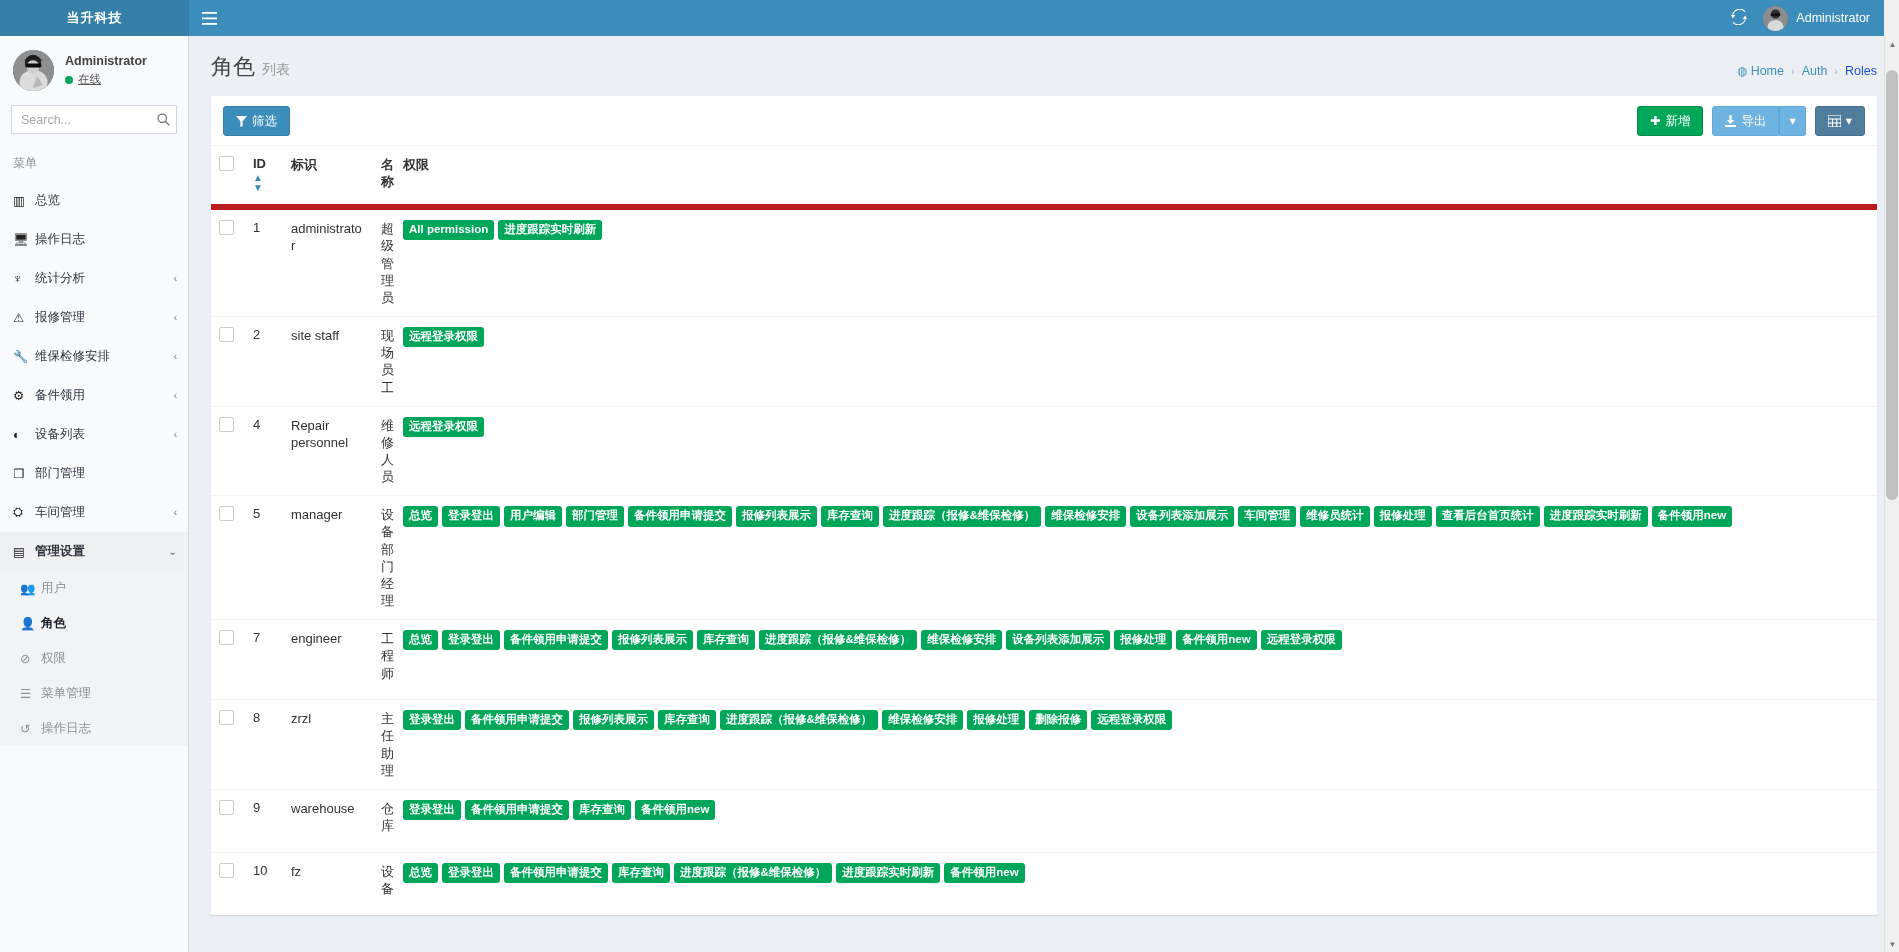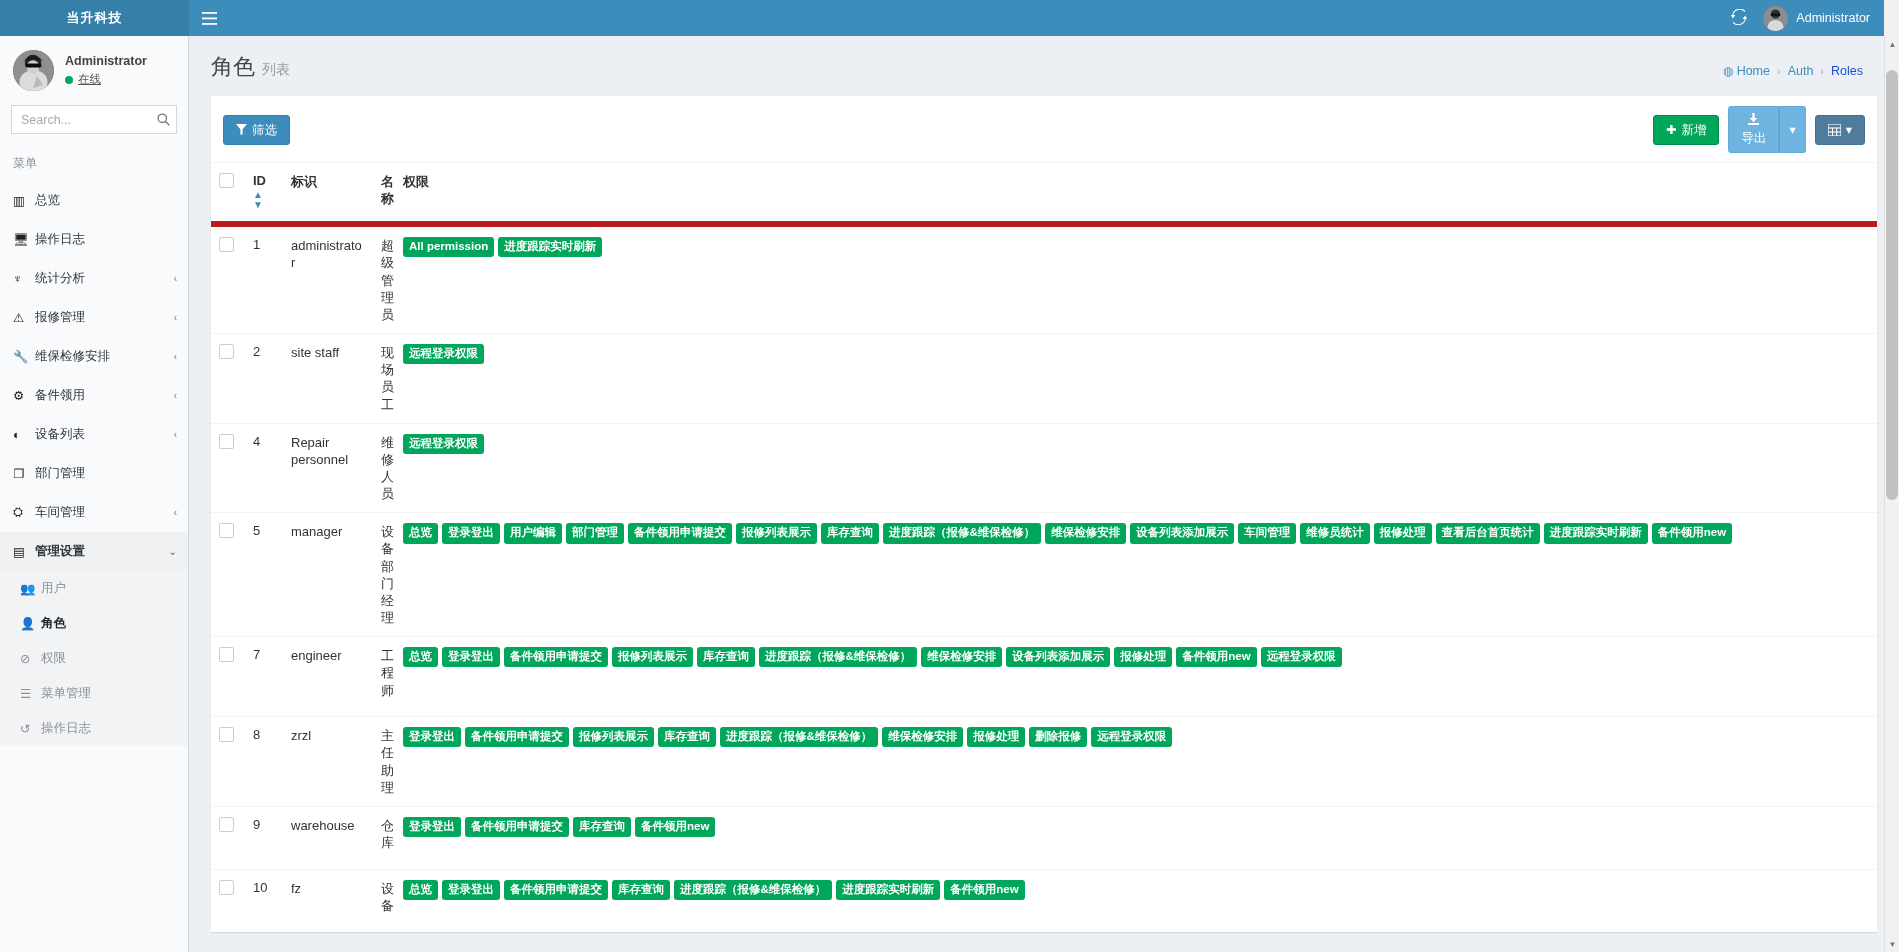--- a/index.html
+++ b/index.html
@@ -95,21 +95,21 @@
   .submenu .menu-item {
     padding: 9px 11px 9px 20px; color: #8c9197; font-size: 12.5px; font-weight: normal;
   }
   .submenu .menu-item.active { color: #1d2129; font-weight: bold; background: #f2f3f5; }
   .submenu .menu-ico { width: 21px; flex: 0 0 21px; color: inherit; }
 
   
   .content-area { flex: 1 1 auto; min-width: 0; overflow: hidden; position: relative; background: #ecf0f5; }
   .content-header {
     display: flex; align-items: flex-end; justify-content: space-between;
-    padding: 16px 36px 14px 22px;
+    padding: 16px 22px 14px 22px;
   }
   .page-title { font-size: 22px; color: #444; font-weight: normal; }
   .page-title small { font-size: 14px; color: #999; margin-left: 7px; }
   .breadcrumb { display: flex; align-items: center; gap: 7px; font-size: 12.5px; color: #3c8dbc; padding-bottom: 4px;}
   .breadcrumb .sep { color: #aaa; font-size: 11px; }
   .breadcrumb .crumb { cursor: pointer; }
   .breadcrumb .crumb.last { color: #1d4ed8; cursor: default; }
   .breadcrumb .home-ico { font-size: 12px; }
 
   .box {
@@ -121,21 +121,21 @@
     display: flex; align-items: center; justify-content: space-between;
     padding: 10px 12px 9px 12px;
   }
   .btn {
     font-family: inherit; font-size: 12.5px; border: 1px solid transparent;
     padding: 6px 12px; cursor: pointer; color: #fff; line-height: 1.3;
     display: inline-flex; align-items: center; gap: 5px; border-radius: 3px;
   }
   .btn-filter { background: #3c8dbc; border-color: #367fa9; }
   .btn-green { background: #00a65a; border-color: #008d4c; }
-  .btn-lblue { background: #6fb3e0; border-color: #63aada; border-radius: 3px 0 0 3px; flex-direction: column; }
+  .btn-lblue { background: #6fb3e0; border-color: #63aada; border-radius: 3px 0 0 3px; }
   .btn-lblue-caret { background: #6fb3e0; border-color: #63aada; border-left: 1px solid #5aa3d4; border-radius: 0 3px 3px 0; padding: 6px 9px; }
   .btn-dark { background: #4f7c9c; border-color: #46708d; }
   .toolbar-right { display: flex; align-items: center; gap: 9px; }
   .btn-group { display: flex; }
 
   
   .table-scroll { overflow: hidden; }
   table.roles { width: 100%; border-collapse: collapse; table-layout: fixed; }
   table.roles thead th {
     text-align: left; vertical-align: top;

